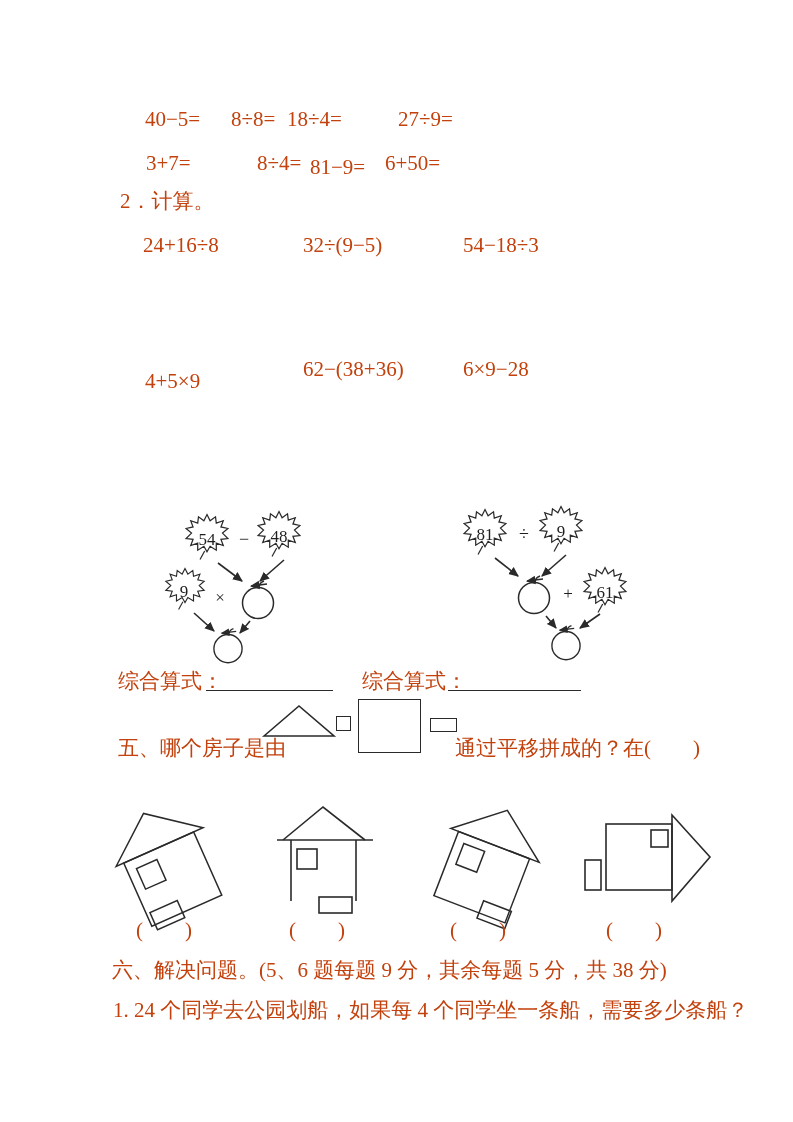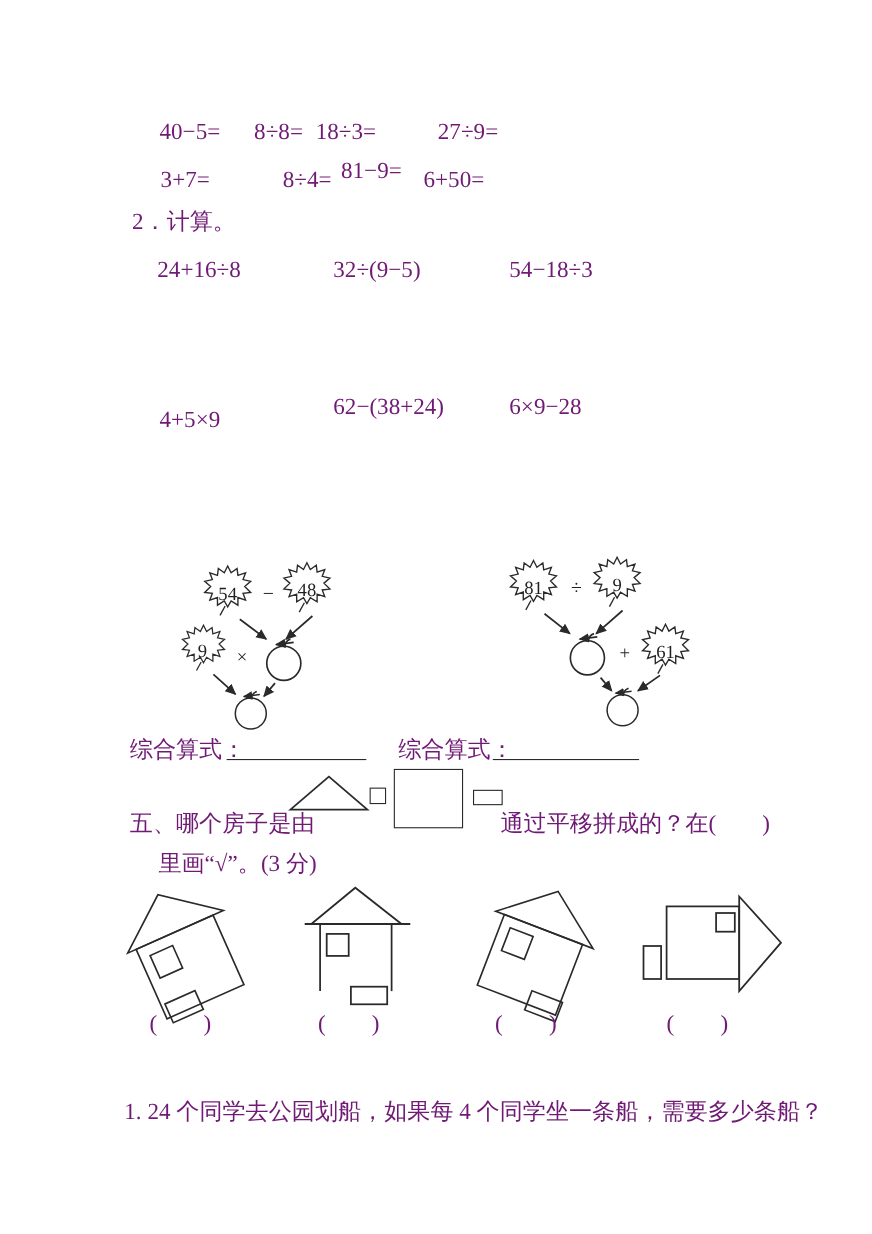--- a/index.html
+++ b/index.html
@@ -1,18 +1,18 @@
 <!DOCTYPE html>
 <html><head>
 <meta charset="utf-8">
 <style>
   html,body{margin:0;padding:0;background:#ffffff;}
   .page{position:relative;width:793px;height:1122px;background:#ffffff;overflow:hidden;
         font-family:"Liberation Serif","DejaVu Serif",serif;color:#1f1f1f;}
-  .t{position:absolute;white-space:nowrap;font-size:21px;line-height:1.25;color:#701a75;}
+  .t{position:absolute;white-space:nowrap;font-size:21px;line-height:1.25;color:#c2410c;}
   .blank{position:absolute;height:22px;border-bottom:1.6px solid #2a2a2a;}
   .shape{position:absolute;border:1.6px solid #2a2a2a;background:transparent;}
   svg{position:absolute;overflow:visible;}
   svg text{font-family:"Liberation Serif","DejaVu Serif",serif;fill:#1f1f1f;}
   .fig path,.fig line,.fig polygon,.fig polyline,.fig rect,.fig circle{
     fill:none;stroke:#2a2a2a;stroke-width:1.6;}
 </style>
 </head>
 <body>
 
@@ -30,33 +30,33 @@
       <symbol id="apple" viewBox="0 0 44 44">
         <circle cx="22" cy="26" r="15.5" fill="none" stroke="#2a2a2a" stroke-width="1.5"></circle>
         <path d="M23,11 C23,7 25,5 28,4" fill="none" stroke="#2a2a2a" stroke-width="1.5"></path>
         <path d="M31,7 L15,9" fill="none" stroke="#2a2a2a" stroke-width="1.5" marker-end="url(#arr)"></path>
       </symbol>
     </defs>
   </svg>
 
   <span class="t" style="left:145px;top:106px">40−5=</span>
   <span class="t" style="left:231px;top:106px">8÷8=</span>
-  <span class="t" style="left:287px;top:106px">18÷3=</span>
+  <span class="t" style="left:287px;top:106px">18÷4=</span>
   <span class="t" style="left:398px;top:106px">27÷9=</span>
   <span class="t" style="left:146px;top:150px">3+7=</span>
   <span class="t" style="left:257px;top:150px">8÷4=</span>
-  <span class="t" style="left:310px;top:142px">81−9=</span>
+  <span class="t" style="left:310px;top:154px">81−9=</span>
   <span class="t" style="left:385px;top:150px">6+50=</span>
 
   <span class="t" style="left:120px;top:188px">2．计算。</span>
   <span class="t" style="left:143px;top:232px">24+16÷8</span>
   <span class="t" style="left:303px;top:232px">32÷(9−5)</span>
   <span class="t" style="left:463px;top:232px">54−18÷3</span>
   <span class="t" style="left:145px;top:368px">4+5×9</span>
-  <span class="t" style="left:303px;top:356px">62−(38+24)</span>
+  <span class="t" style="left:303px;top:356px">62−(38+36)</span>
   <span class="t" style="left:463px;top:356px">6×9−28</span>
 
 
   <svg class="fig" style="left:160px;top:505px" width="190" height="165" viewBox="0 0 190 165">
     <use href="#leaf" x="20" y="8" width="54" height="48"></use>
     <text x="47" y="40" font-size="17" text-anchor="middle">54</text>
     <text x="84" y="40" font-size="18" text-anchor="middle">−</text>
     <use href="#leaf" x="92" y="5" width="54" height="48"></use>
     <text x="119" y="37" font-size="17" text-anchor="middle">48</text>
     <line x1="58" y1="58" x2="82" y2="76" marker-end="url(#arr)"></line>
@@ -94,21 +94,20 @@
 
   <svg class="fig" style="left:262px;top:703px" width="74" height="36" viewBox="0 0 74 36">
     <polygon points="2,33 37,3 72,33"></polygon>
   </svg>
   <div class="shape" style="left:336px;top:716px;width:13px;height:13px"></div>
   <div class="shape" style="left:358px;top:699px;width:61px;height:52px"></div>
   <div class="shape" style="left:430px;top:718px;width:25px;height:12px"></div>
 
   <span class="t" style="left:455px;top:735px">通过平移拼成的？在(　　)</span>
   <span class="t" style="left:118px;top:735px">五、哪个房子是由</span>
-  <span class="t" style="left:144px;top:772px">里画“√”。(3 分)</span>
 
   <svg class="fig" style="left:100px;top:796px" width="140" height="140" viewBox="0 0 140 150">
     <g transform="rotate(-24 70 75)">
       <polygon points="17,52 67,12 119,52"></polygon>
       <rect x="26" y="52" width="82" height="74"></rect>
       <rect x="36" y="63" width="24" height="24"></rect>
       <rect x="30" y="112" width="32" height="20"></rect>
     </g>
   </svg>
 
@@ -135,15 +134,16 @@
     <rect x="24" y="12" width="66" height="66"></rect>
     <polygon points="90,3 128,45 90,89"></polygon>
     <rect x="69" y="18" width="17" height="17"></rect>
   </svg>
 
   <span class="t" style="left:136px;top:917px">(　　)</span>
   <span class="t" style="left:289px;top:917px">(　　)</span>
   <span class="t" style="left:450px;top:917px">(　　)</span>
   <span class="t" style="left:606px;top:917px">(　　)</span>
 
+  <span class="t" style="left:112px;top:957px">六、解决问题。(5、6 题每题 9 分，其余每题 5 分，共 38 分)</span>
   <span class="t" style="left:113px;top:997px">1. 24 个同学去公园划船，如果每 4 个同学坐一条船，需要多少条船？</span>
 
 </div>
 
 </body></html>

